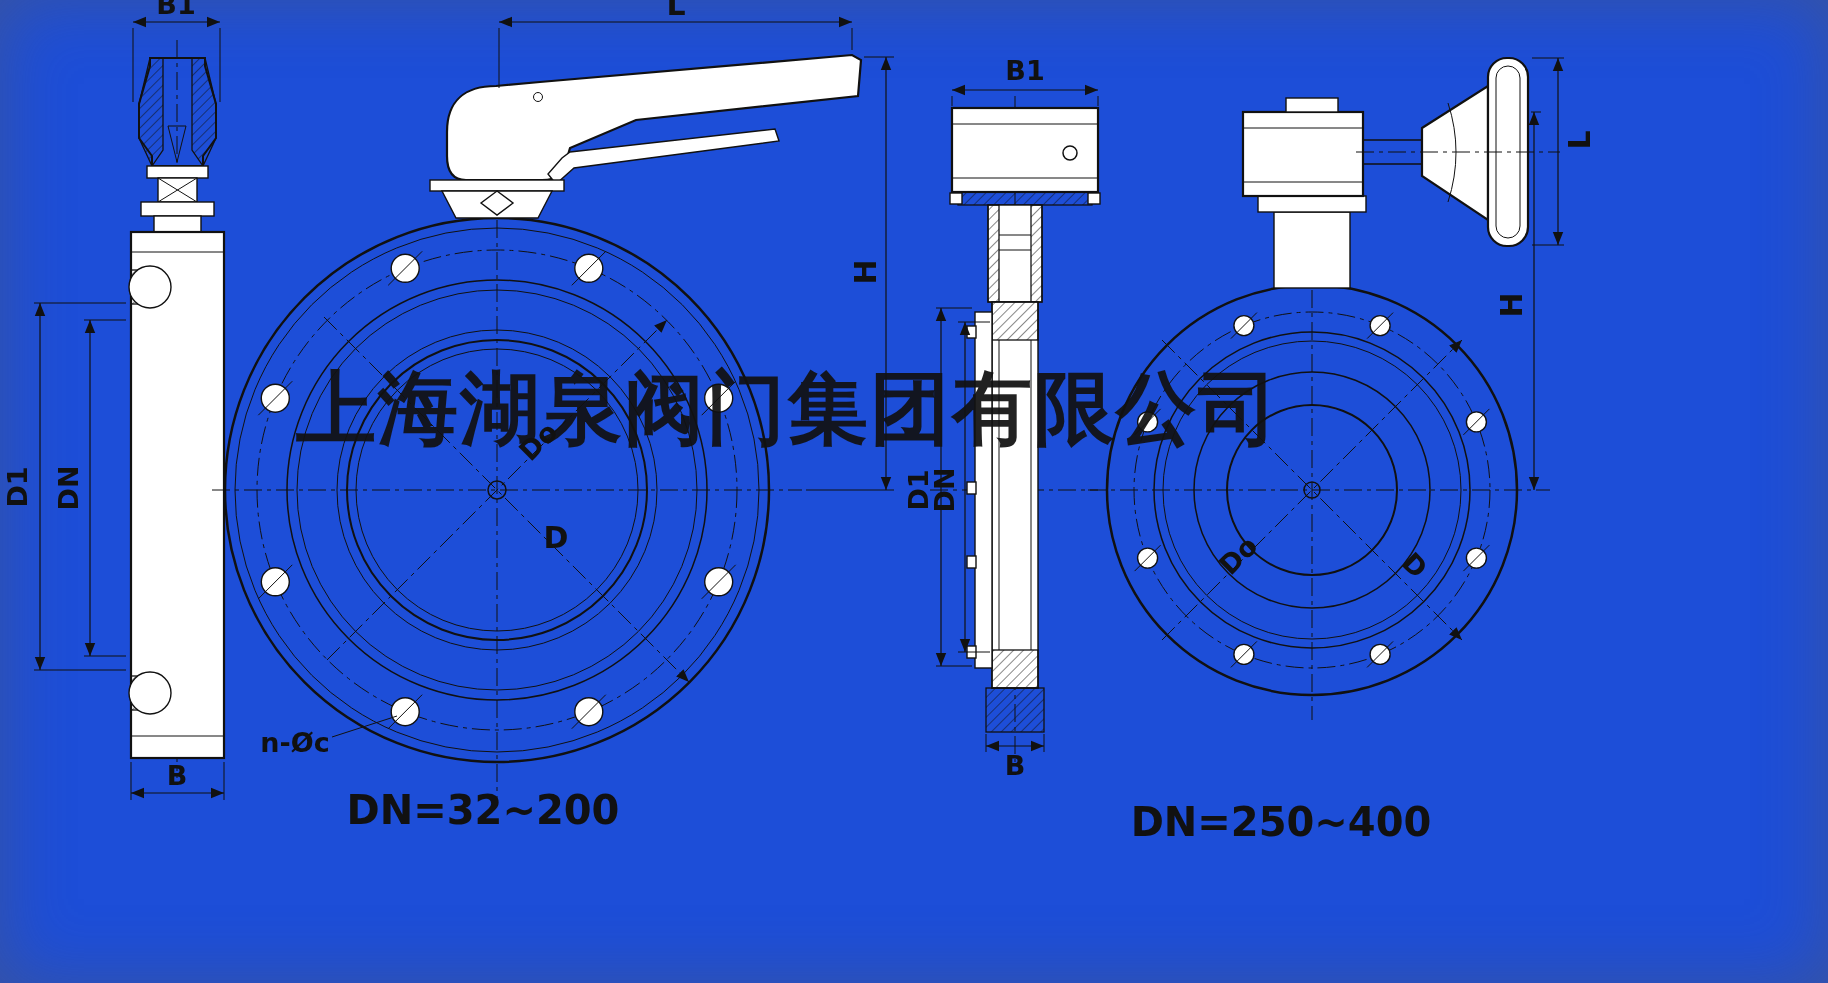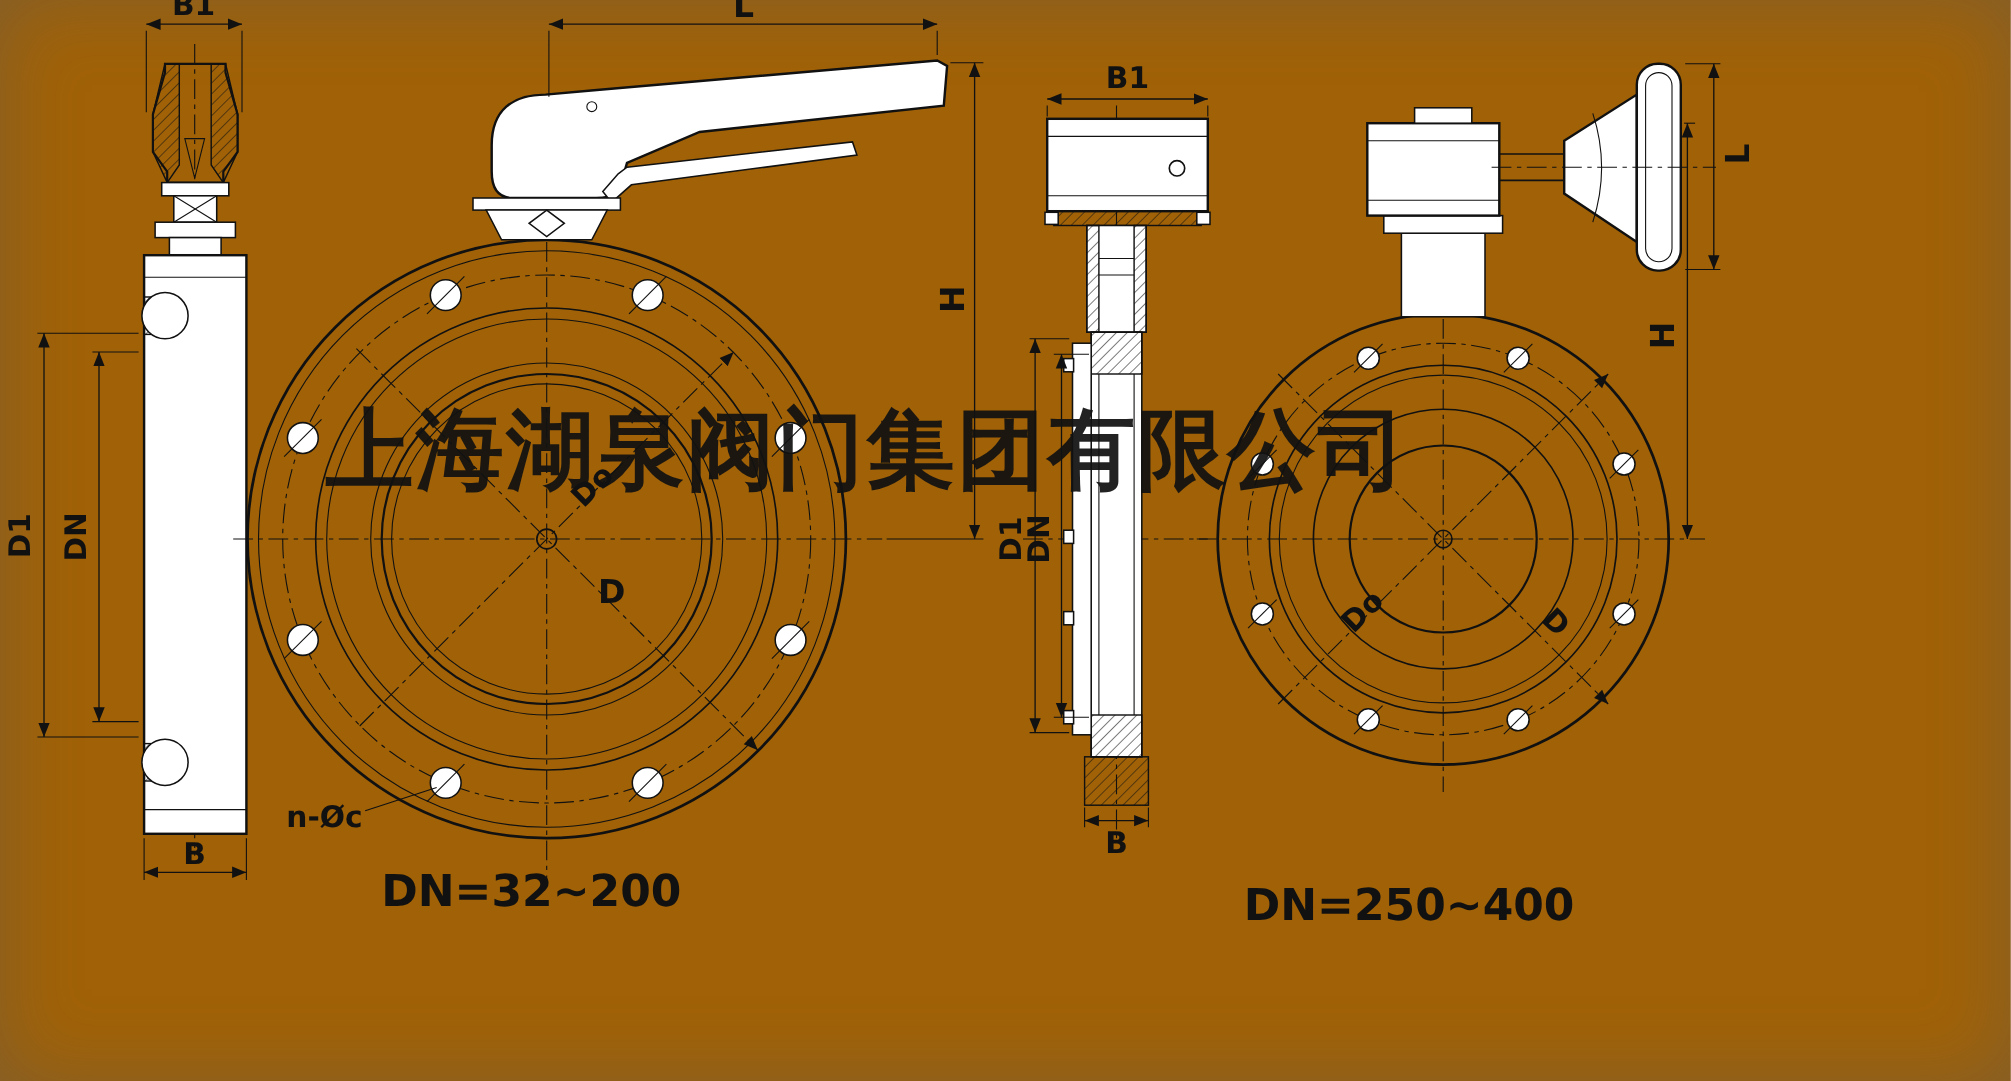--- a/index.html
+++ b/index.html
@@ -1,16 +1,16 @@
 <!DOCTYPE html>
 <html><head>
 <meta charset="utf-8">
 <style>
   html,body{margin:0;padding:0;background:#e8e8e8;}
-  .stage{position:relative;width:1828px;height:983px;background:#a16207;overflow:hidden;
+  .stage{position:relative;width:1828px;height:983px;background:#1d4ed8;overflow:hidden;
          box-shadow:inset 0 0 70px rgba(90,90,90,.45);}
   svg{position:absolute;left:0;top:0;}
   text{fill:#111;font-family:"DejaVu Sans","Liberation Sans",sans-serif;}
   .lab{font-size:27px;font-weight:600;}
   .lab30{font-size:30px;font-weight:600;}
   .cap{font-size:40px;font-weight:600;}
   .wm{font-size:80px;font-weight:700;font-family:"DejaVu Serif","Liberation Serif",serif;fill-opacity:.93;}
   .s25{stroke:#111;stroke-width:2.5;fill:none;}
   .s2{stroke:#111;stroke-width:2;fill:none;}
   .s15{stroke:#111;stroke-width:1.5;fill:none;}

